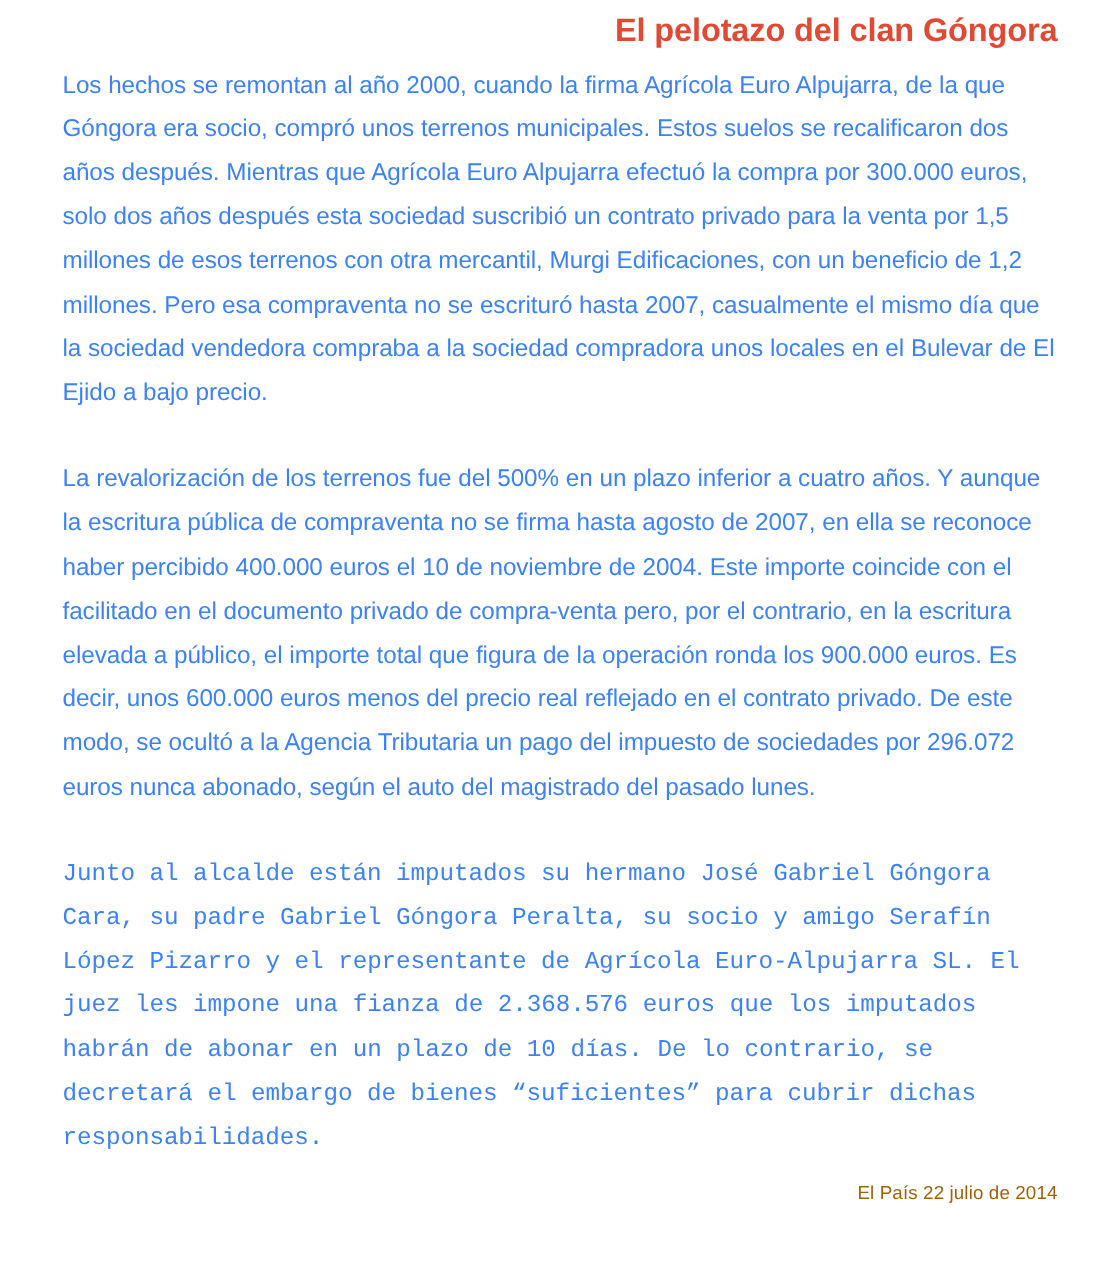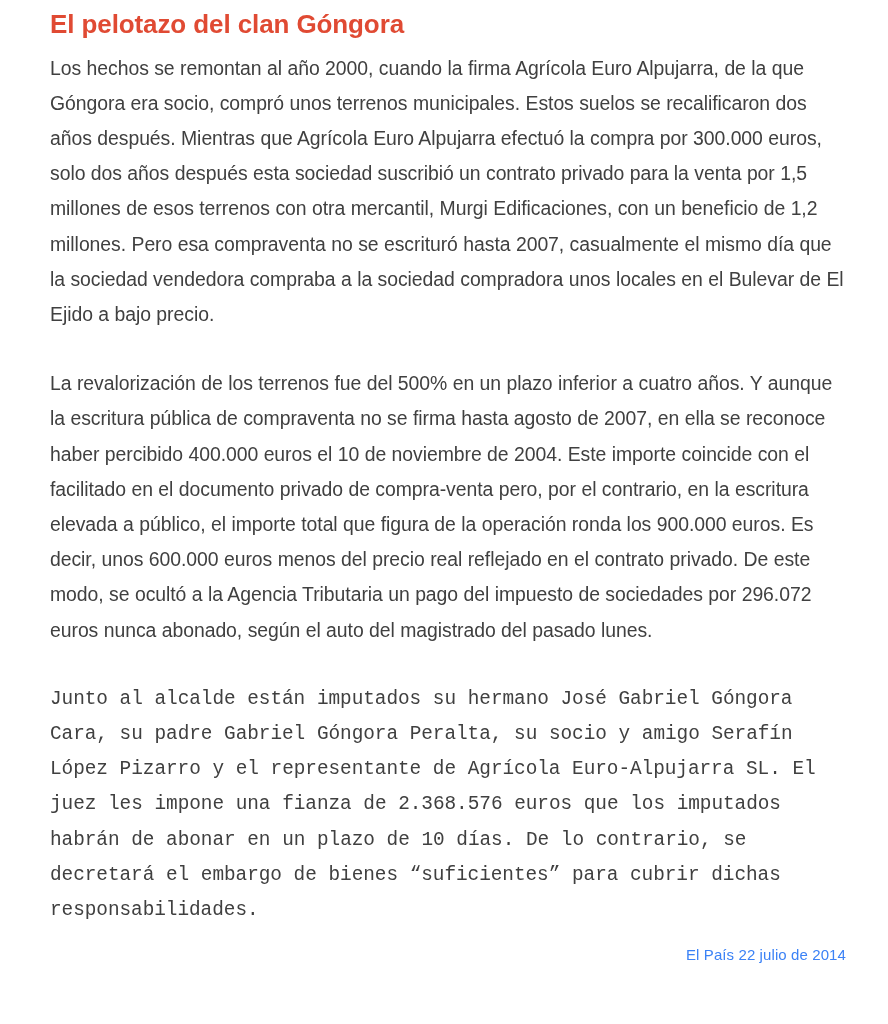--- a/index.html
+++ b/index.html
@@ -19,47 +19,47 @@
     box-sizing: border-box;
     width: 888px;
     height: 1024px;
     padding: 4px 42px 0 50px;
     background: #ffffff;
     position: relative;
   }
   .article-title {
     margin: 0;
     padding: 4px 0 10px 0;
-    text-align: left;
+    text-align: right;
     color: #e04a33;
     font-size: 26px;
     font-weight: 600;
     letter-spacing: -0.1px;
     line-height: 1.25;
   }
   .article-body {
-    color: #404040;
+    color: #3b82f6;
     font-size: 19.4px;
     line-height: 35.2px;
     letter-spacing: -0.05px;
     word-spacing: 0.1px;
   }
   .article-body p {
     margin: 0 0 34px 0;
     text-align: left;
   }
   .article-body p:last-of-type {
     margin-bottom: 0;
     font-family: Liberation Mono, monospace;
   }
   .source-line {
     margin: 0;
     padding-top: 18px;
     text-align: right;
-    color: #3b82f6;
+    color: #a16207;
     font-size: 15px;
     letter-spacing: 0.1px;
   }
 </style>
 </head>
 <body>
 
 <div class="page">
 
   <h1 class="article-title">El pelotazo del clan Góngora</h1>

